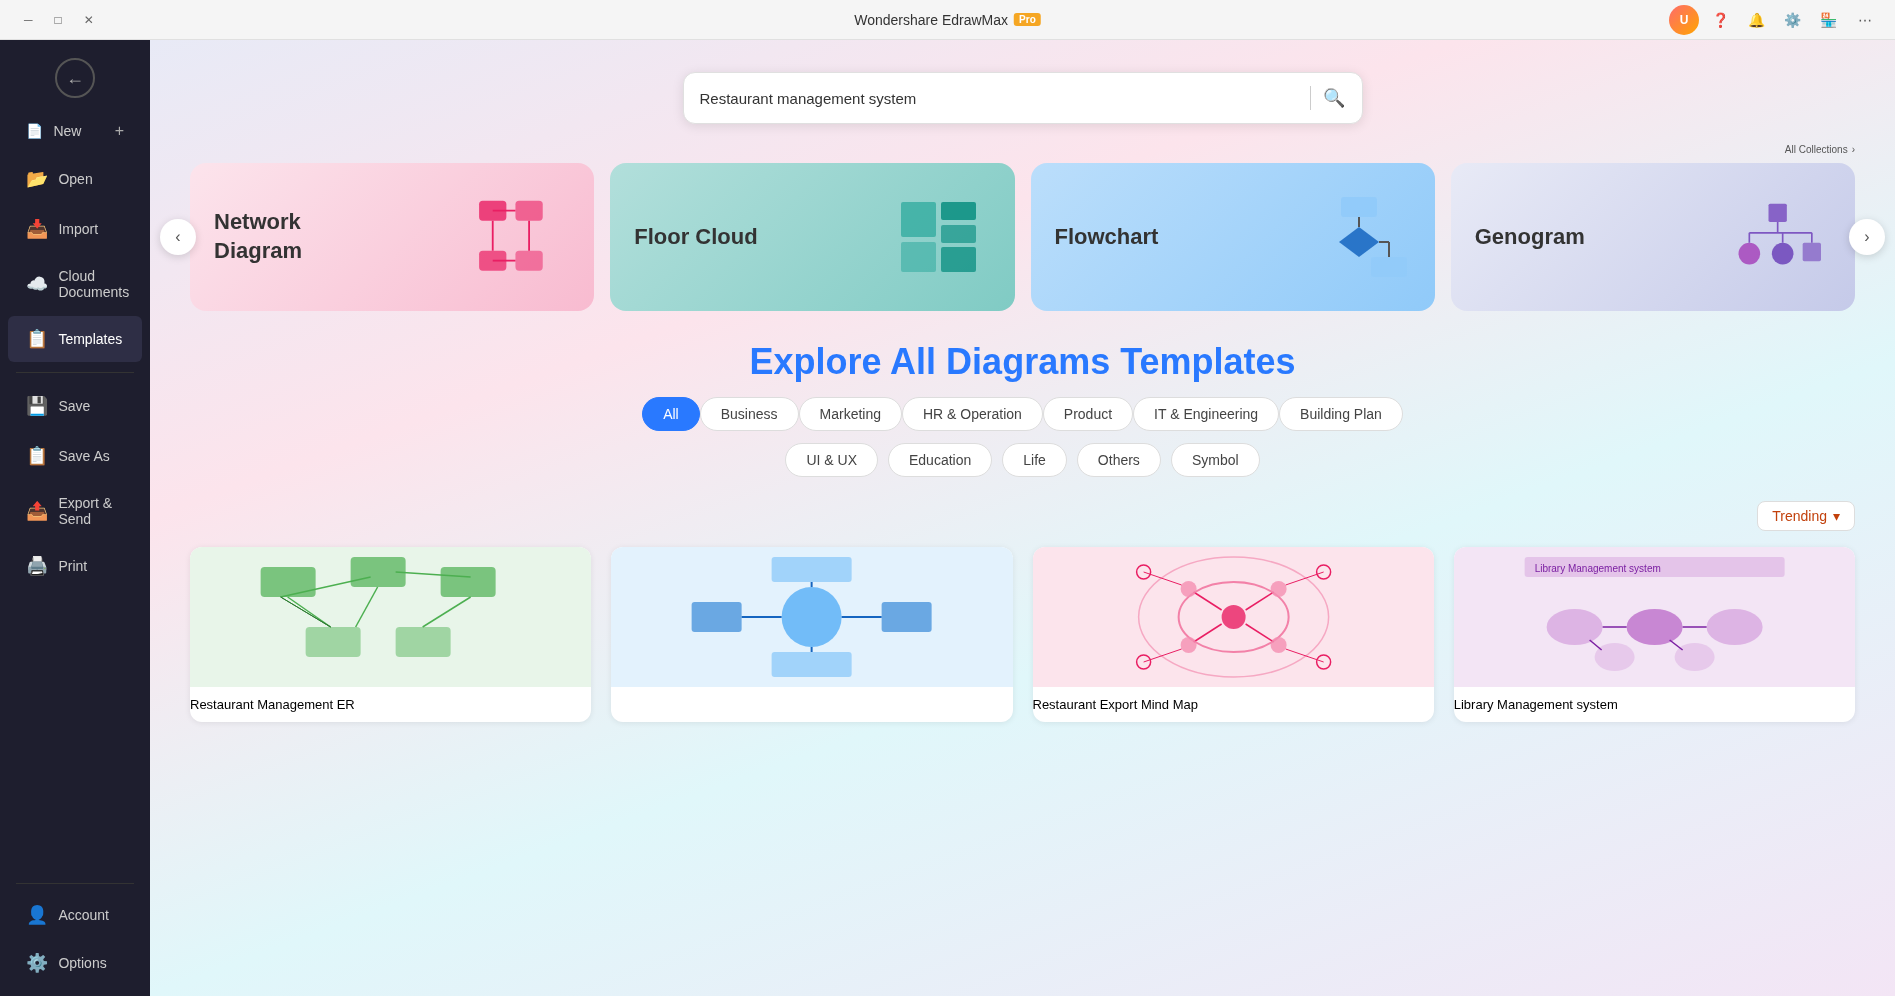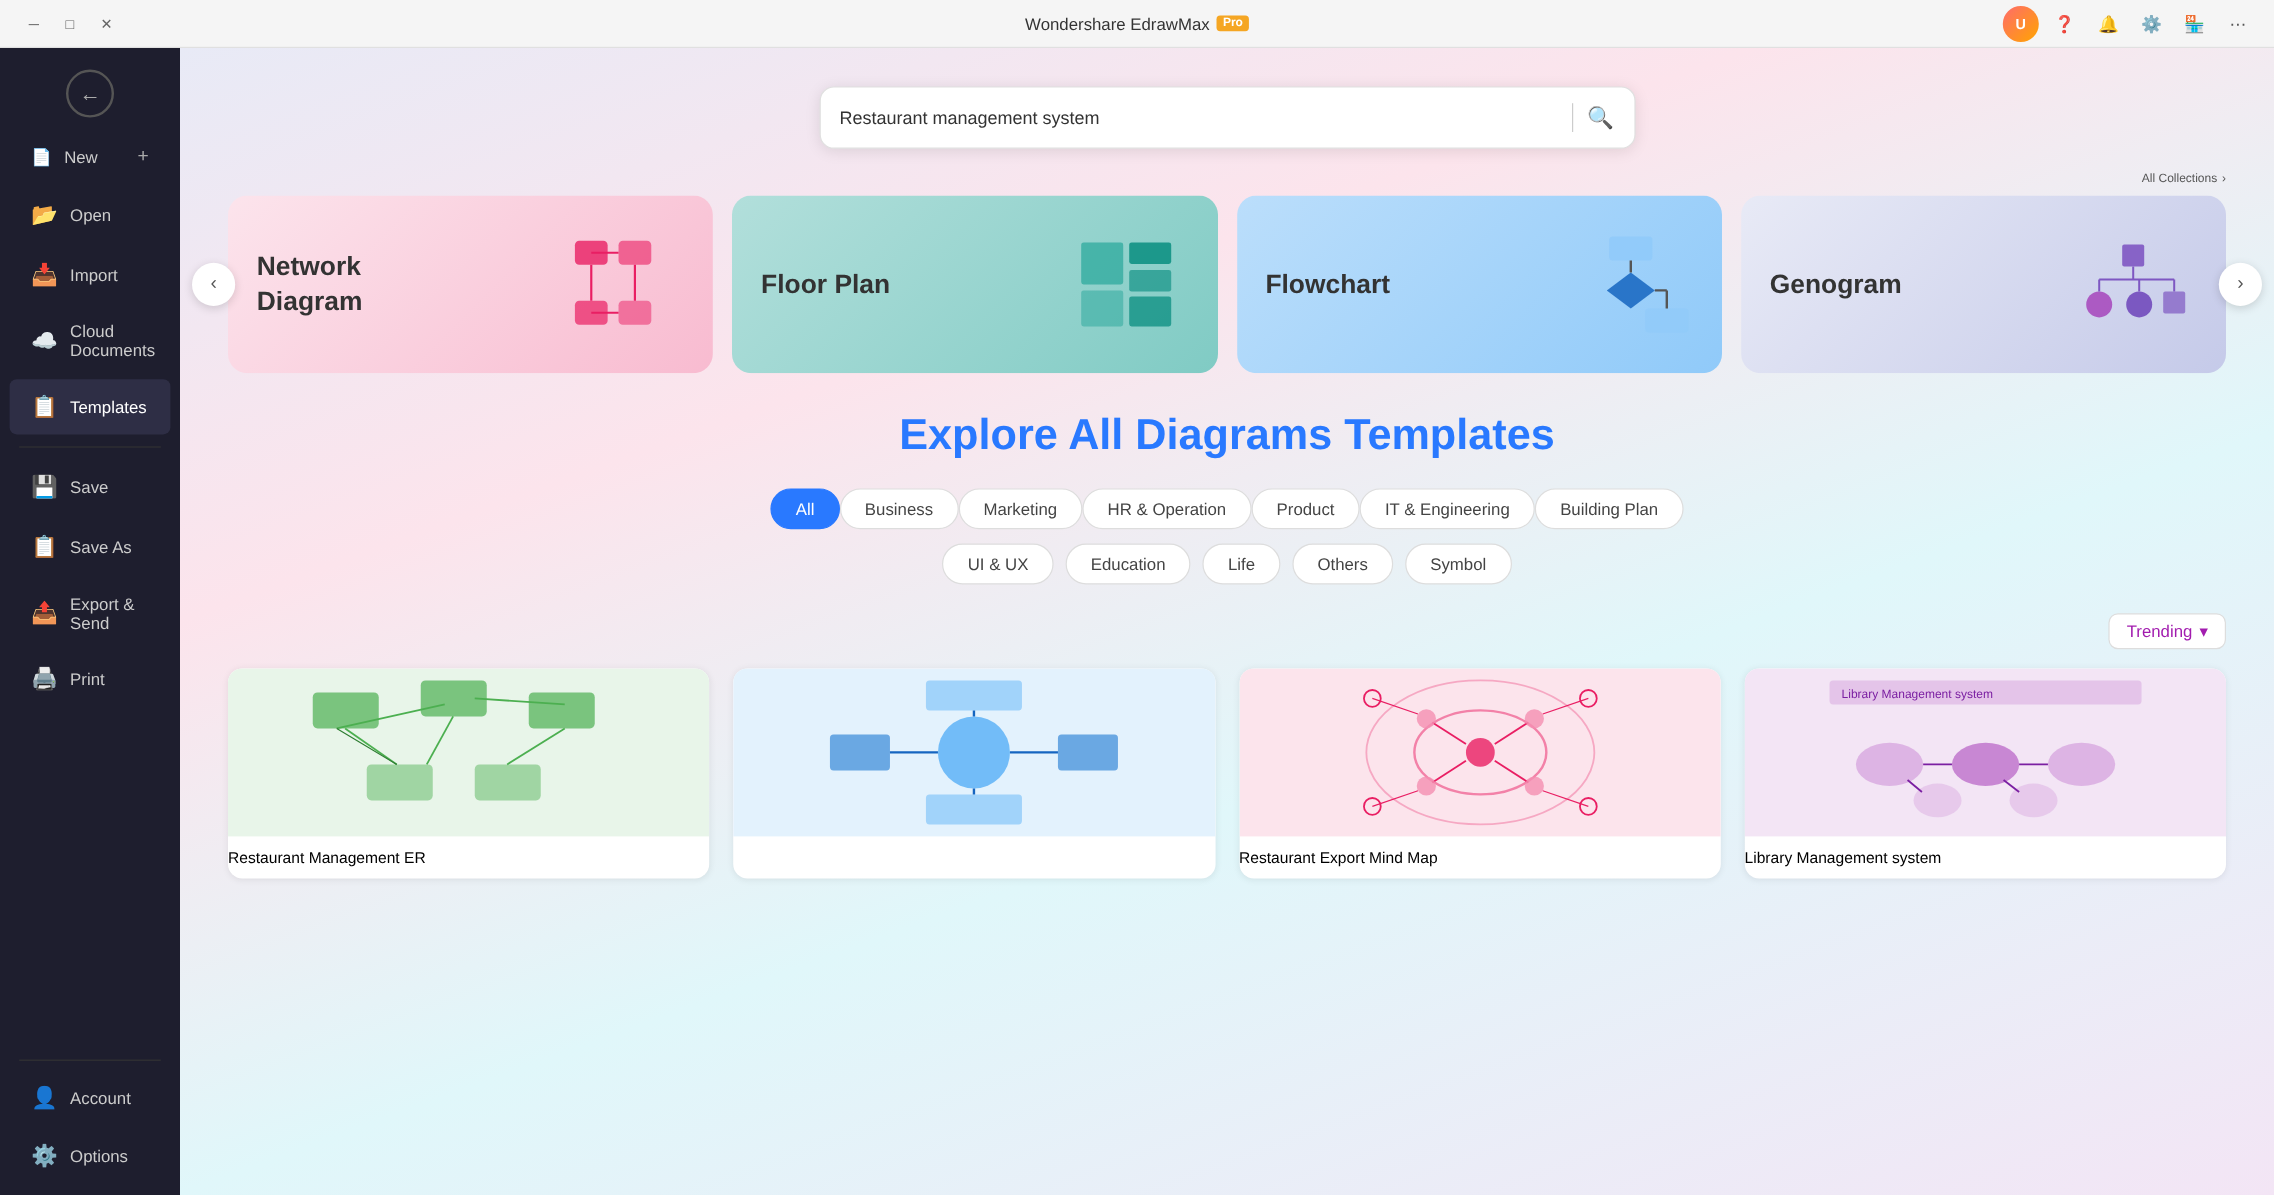--- a/index.html
+++ b/index.html
@@ -230,21 +230,21 @@
 
     
     .explore-section {
       padding: 10px 40px;
     }
     .explore-title {
       text-align: center;
       font-size: 36px;
       font-weight: 700;
       color: #222;
-      margin-bottom: 24px;
+      margin-bottom: 14px;
     }
     .explore-title span {
       color: #2979ff;
     }
 
     
     .filter-tabs {
       display: flex;
       flex-wrap: wrap;
       justify-content: center;
@@ -282,21 +282,21 @@
     .sort-select {
       display: flex;
       align-items: center;
       gap: 6px;
       padding: 6px 14px;
       border: 1.5px solid #ddd;
       border-radius: 8px;
       background: white;
       cursor: pointer;
       font-size: 14px;
-      color: #a21caf;
+      color: #c2410c;
     }
 
     
     .template-grid {
       display: grid;
       grid-template-columns: repeat(4, 1fr);
       gap: 20px;
     }
     .template-card {
       background: white;
@@ -461,21 +461,21 @@
               <rect x="50" y="60" width="30" height="22" rx="4" fill="#e91e63" opacity="0.5"></rect>
               <line x1="25" y1="27" x2="25" y2="60" stroke="#e91e63" stroke-width="2"></line>
               <line x1="65" y1="27" x2="65" y2="60" stroke="#e91e63" stroke-width="2"></line>
               <line x1="25" y1="16" x2="50" y2="16" stroke="#e91e63" stroke-width="2"></line>
               <line x1="25" y1="71" x2="50" y2="71" stroke="#e91e63" stroke-width="2"></line>
             </svg>
           </div>
         </div>
 
         <div class="carousel-card teal">
-          <div style="font-size:22px; font-weight:700; color:#333; line-height:1.3;">Floor  Plan</div>
+          <div style="font-size:22px; font-weight:700; color:#333; line-height:1.3;">Floor  Cloud</div>
           <div class="carousel-img floorplan-icon">
             <svg viewBox="0 0 100 90" fill="none" xmlns="http://www.w3.org/2000/svg">
               <rect x="10" y="10" width="35" height="35" rx="2" fill="#26a69a" opacity="0.7"></rect>
               <rect x="50" y="10" width="35" height="18" rx="2" fill="#00897b" opacity="0.8"></rect>
               <rect x="50" y="33" width="35" height="18" rx="2" fill="#00897b" opacity="0.6"></rect>
               <rect x="10" y="50" width="35" height="30" rx="2" fill="#26a69a" opacity="0.5"></rect>
               <rect x="50" y="55" width="35" height="25" rx="2" fill="#00897b" opacity="0.7"></rect>
             </svg>
           </div>
         </div>

